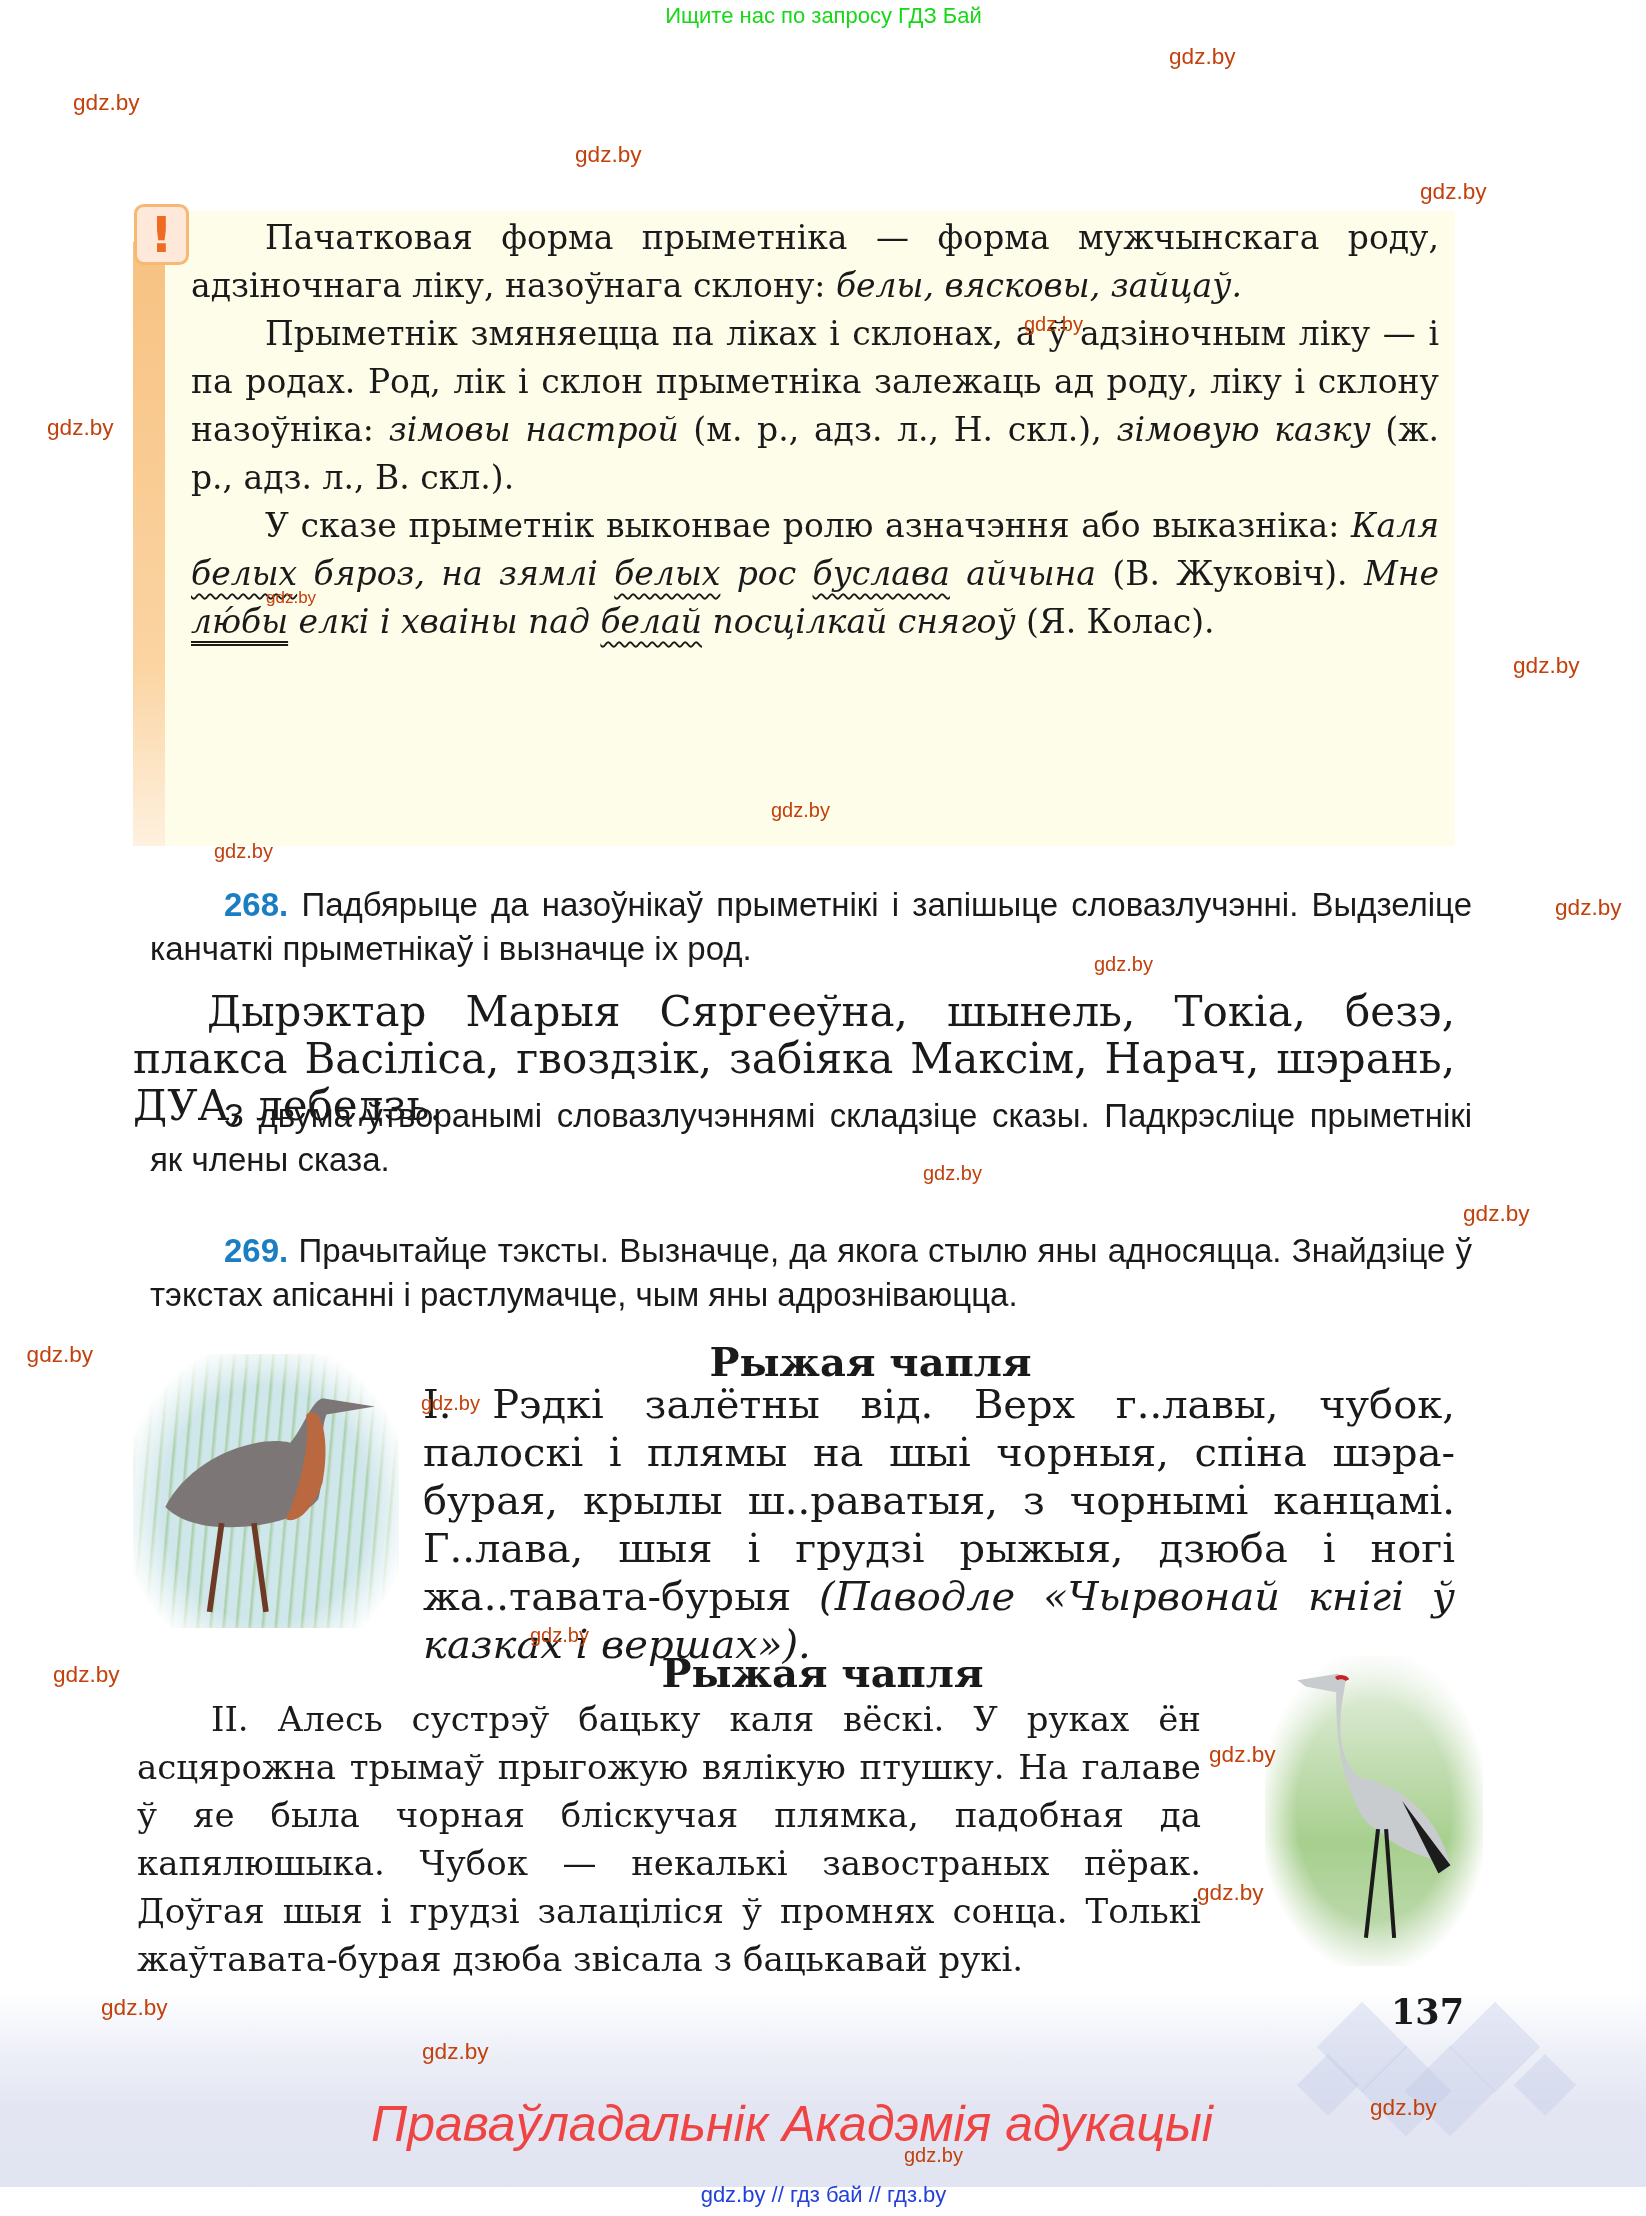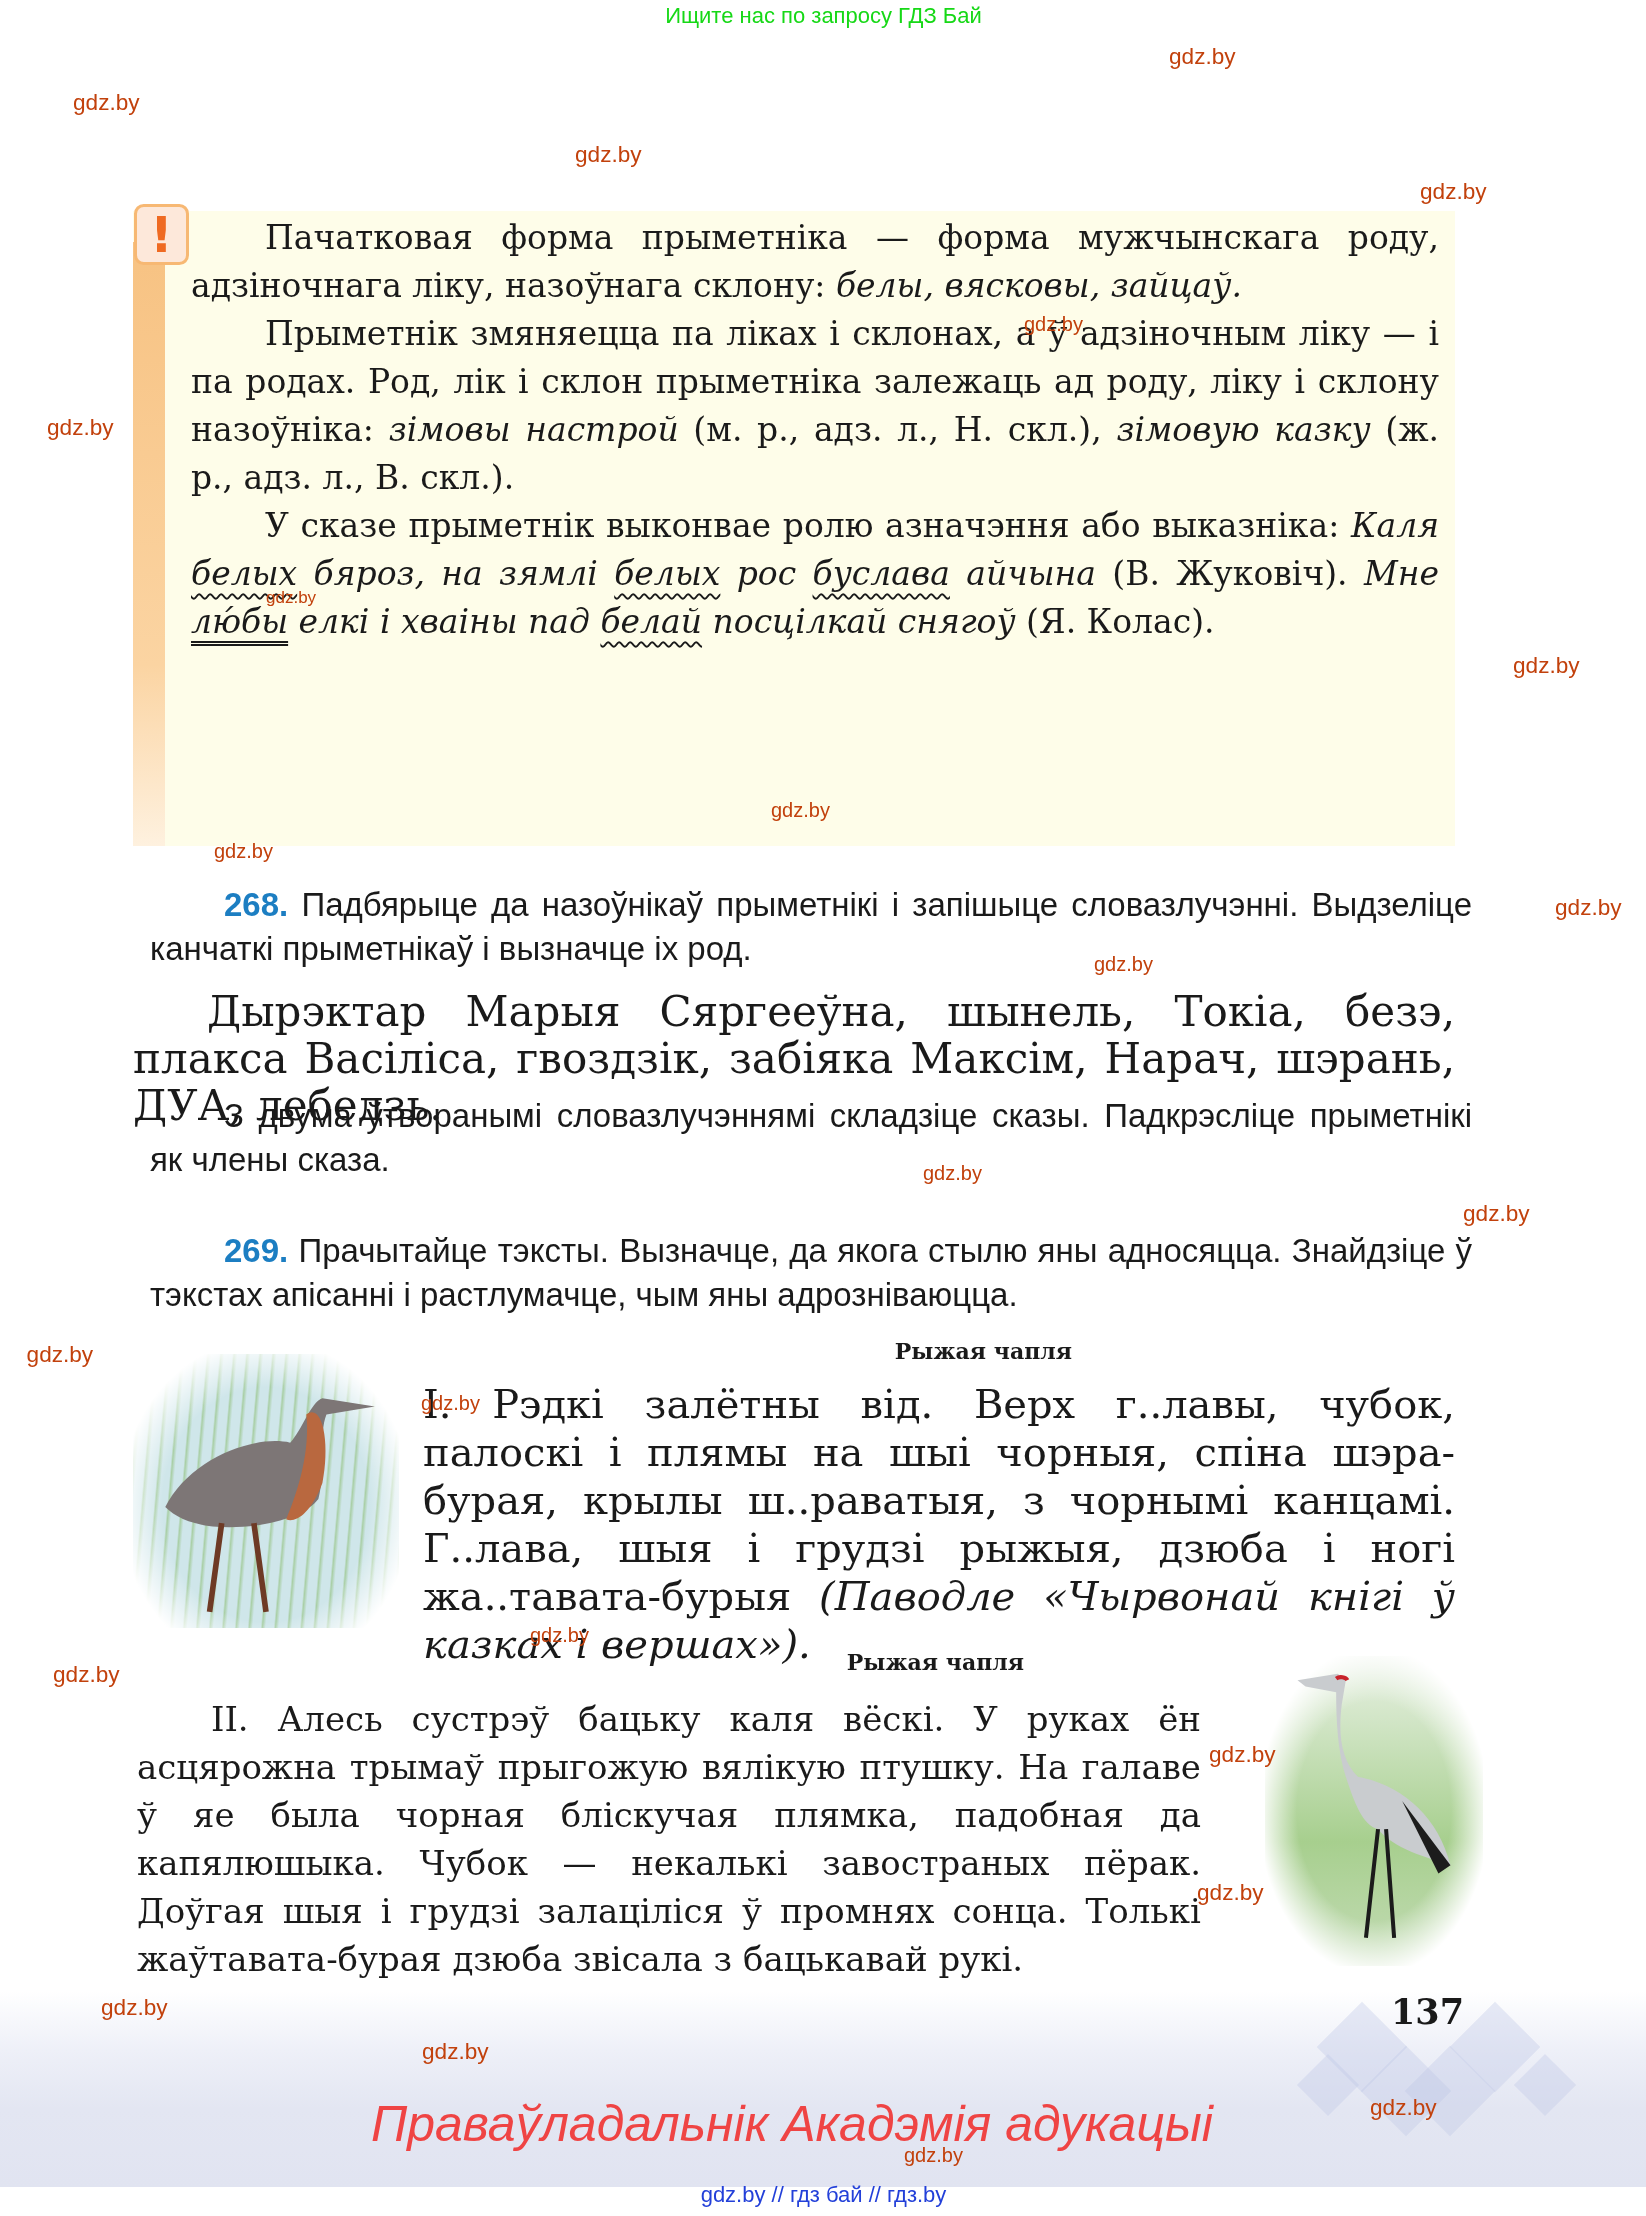--- a/index.html
+++ b/index.html
@@ -56,21 +56,21 @@
   }
   .task .num { color: #1c7ec2; font-weight: bold; }
   .task p { margin: 0; text-indent: 74px; }
   .serif-para {
     position: absolute; left: 133px; width: 1322px; font-size: 42px; line-height: 47px;
     text-align: justify; text-align-last: left;
   }
   .serif-para p { margin: 0; text-indent: 74px; }
 
   .heading {
-    position: absolute; font-weight: bold; font-size: 22px; text-align: right;
+    position: absolute; font-weight: bold; font-size: 40px; text-align: center;
   }
   .story1 {
     position: absolute; left: 423px; top: 1380px; width: 1032px;
     font-size: 40px; line-height: 48px; text-align: justify; text-align-last: left;
   }
   .story1 p { margin: 0; }
   .story2 {
     position: absolute; left: 133px; top: 1691px; width: 1072px;
     font-size: 34px; line-height: 48px; text-align: justify; text-align-last: left;
   }

